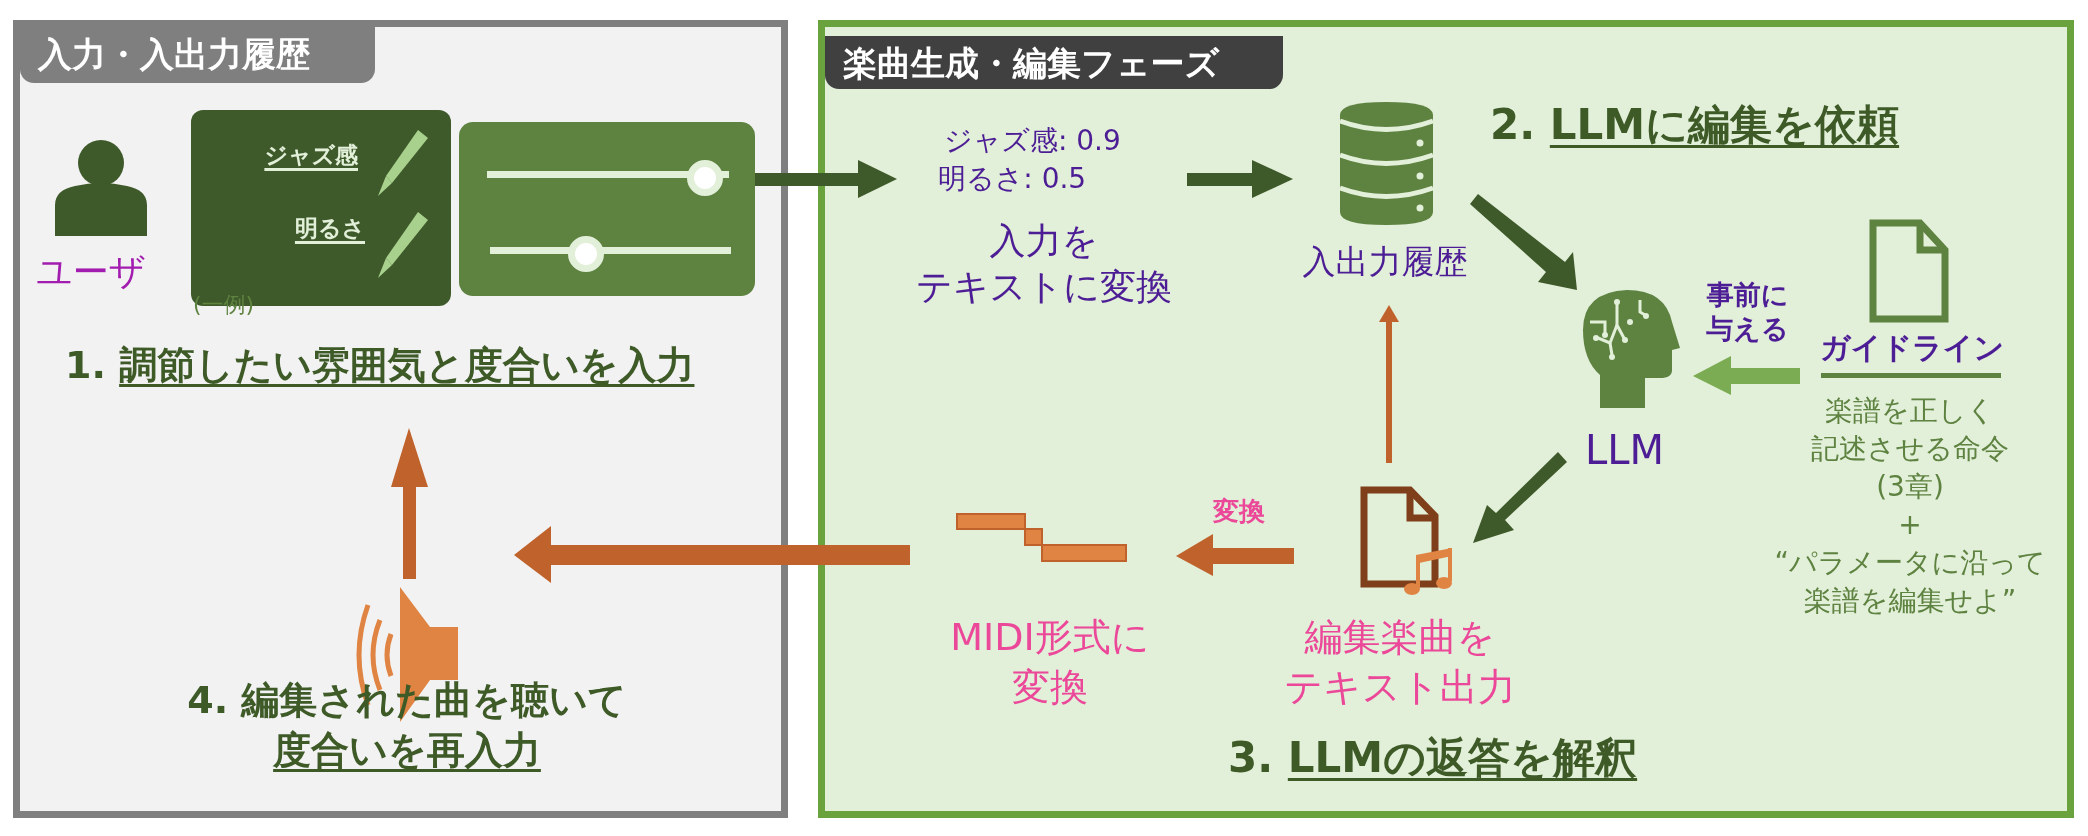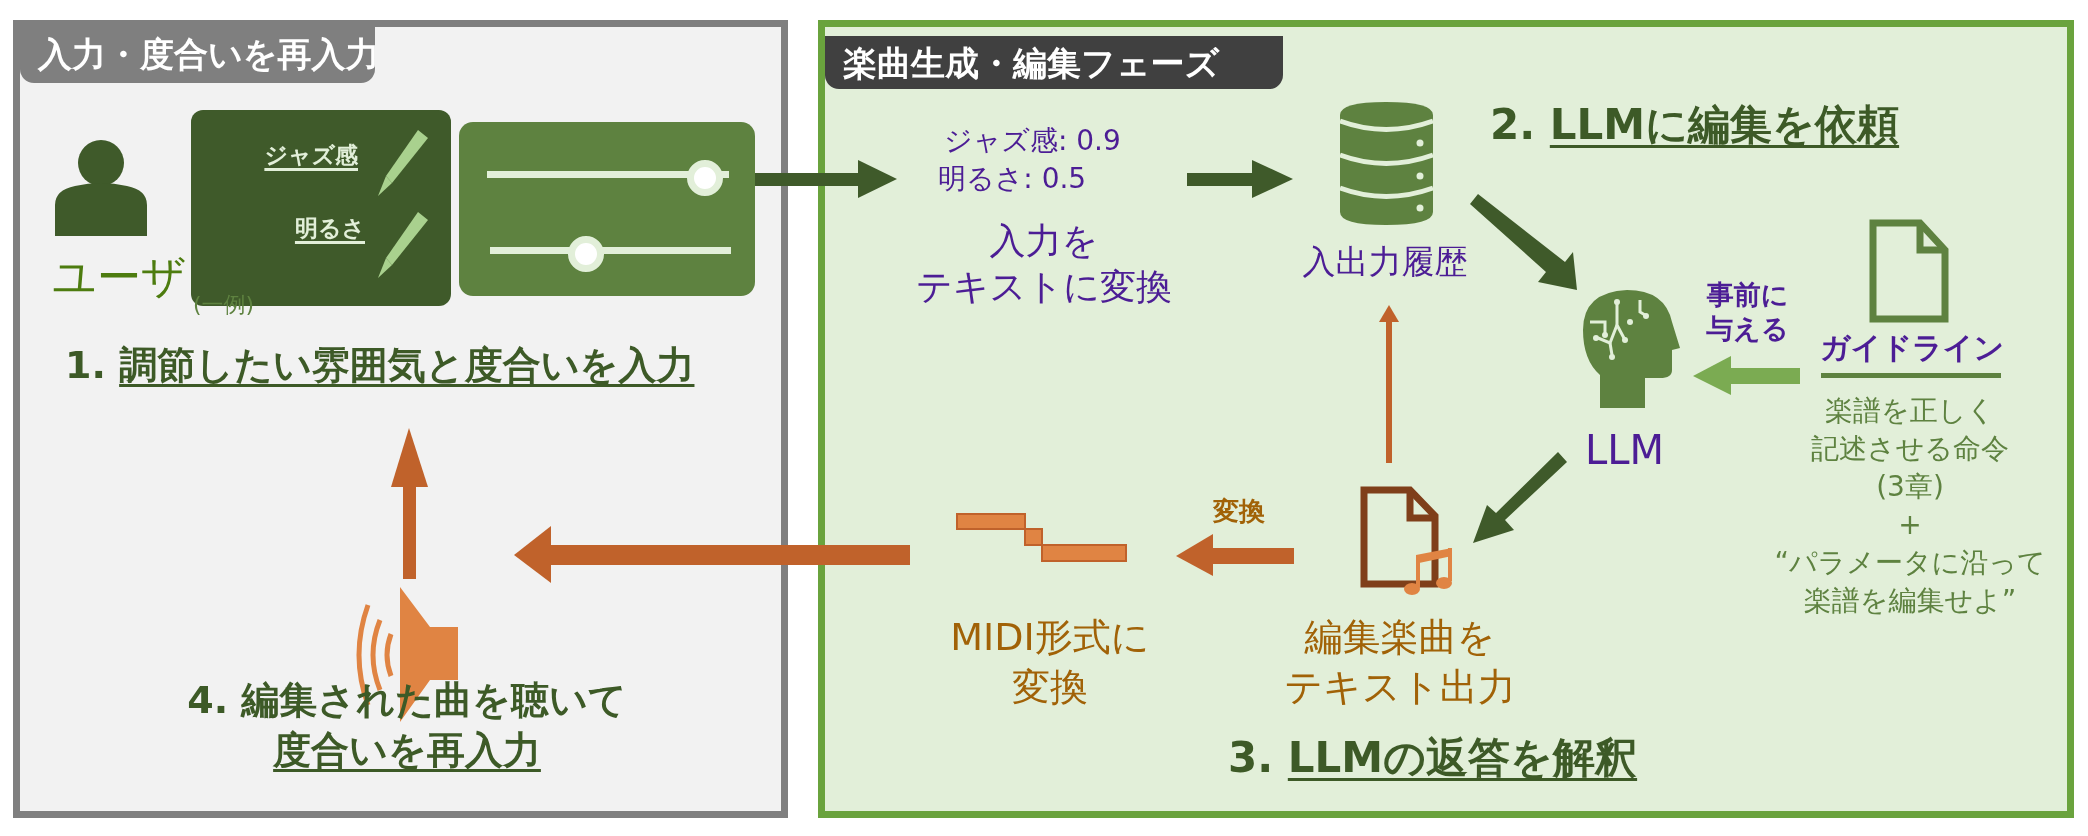--- a/index.html
+++ b/index.html
@@ -11,35 +11,35 @@
   .panel-right { left: 818px; top: 20px; width: 1256px; height: 798px; border: 7px solid #6aa33d; background: #e2efd9; }
   .tab { position: absolute; color: #ffffff; font-weight: bold; font-size: 34px; line-height: 54px;
          padding: 0 18px; border-bottom-right-radius: 14px; border-bottom-left-radius: 14px; white-space: nowrap; }
   .tab-left { left: 20px; top: 27px; width: 355px; height: 56px; background: #7f7f7f; box-sizing: border-box; }
   .tab-right { left: 825px; top: 36px; width: 458px; height: 53px; background: #404040; box-sizing: border-box; }
   .step { position: absolute; font-weight: bold; color: #3d5a27; white-space: nowrap; }
   .step .u { text-decoration: underline; text-underline-offset: 6px; text-decoration-thickness: 3px; }
   .center { text-align: center; }
   .dark { color: #4c1d95; }
   .mid { color: #5e8240; }
-  .orange { color: #a16207; }
+  .orange { color: #ec4899; }
   svg { position: absolute; left: 0; top: 0; overflow: visible; }
   .param-box { position: absolute; left: 191px; top: 110px; width: 260px; height: 196px; background: #3f5a2a; border-radius: 12px; }
   .slider-box { position: absolute; left: 459px; top: 122px; width: 296px; height: 174px; background: #5e8240; border-radius: 14px; }
   .param-label { position: absolute; color: #e2efd9; font-weight: bold; font-size: 23px; text-decoration: underline;
                  text-underline-offset: 5px; text-decoration-thickness: 3px; white-space: nowrap; text-align: right; }
   .track { position: absolute; height: 7px; background: #e2efd9; }
   .knob { position: absolute; width: 22px; height: 22px; border-radius: 50%; background: #ffffff; border: 7px solid #e2efd9; }
 </style>
 </head>
 <body>
 
 <div class="panel panel-left"></div>
 <div class="panel panel-right"></div>
-<div class="tab tab-left">入力・度合いを再入力</div>
+<div class="tab tab-left">入力・入出力履歴</div>
 <div class="tab tab-right">楽曲生成・編集フェーズ</div>
 
 <svg width="2088" height="836">
 
   <g fill="#3f5a2a">
     <ellipse cx="101" cy="163" rx="23" ry="23"></ellipse>
     <path d="M55,236 L55,205 Q55,190 75,186 Q101,180 127,186 Q147,190 147,205 L147,236 Z"></path>
   </g>
 
   <g fill="#3f5a2a">
@@ -141,21 +141,21 @@
     <path d="M380,620 Q366,655 380,690" stroke="#e08443" stroke-width="5" fill="none"></path>
     <path d="M391,634 Q383,655 391,676" stroke="#e08443" stroke-width="5" fill="none"></path>
   </g>
 
   <g fill="#c0622b">
     <rect x="403" y="484" width="13" height="95"></rect>
     <polygon points="391,487 409,428 428,487"></polygon>
   </g>
 </svg>
 
-<div class="abs" style="left:52px; top:248px; font-size:44px; color:#4d7c0f; white-space:nowrap;">ユーザ</div>
+<div class="abs" style="left:36px; top:248px; font-size:36px; color:#a21caf; white-space:nowrap;">ユーザ</div>
 
 <div class="param-box"></div>
 <div class="param-label" style="left:200px; top:140px; width:158px;">ジャズ感</div>
 <div class="param-label" style="left:200px; top:213px; width:165px;">明るさ</div>
 
 <svg width="2088" height="836">
   <g fill="#a9d18e">
     <polygon points="418,130 428,138 392,183 386,176"></polygon>
     <polygon points="386,176 392,183 378,196"></polygon>
   </g>

